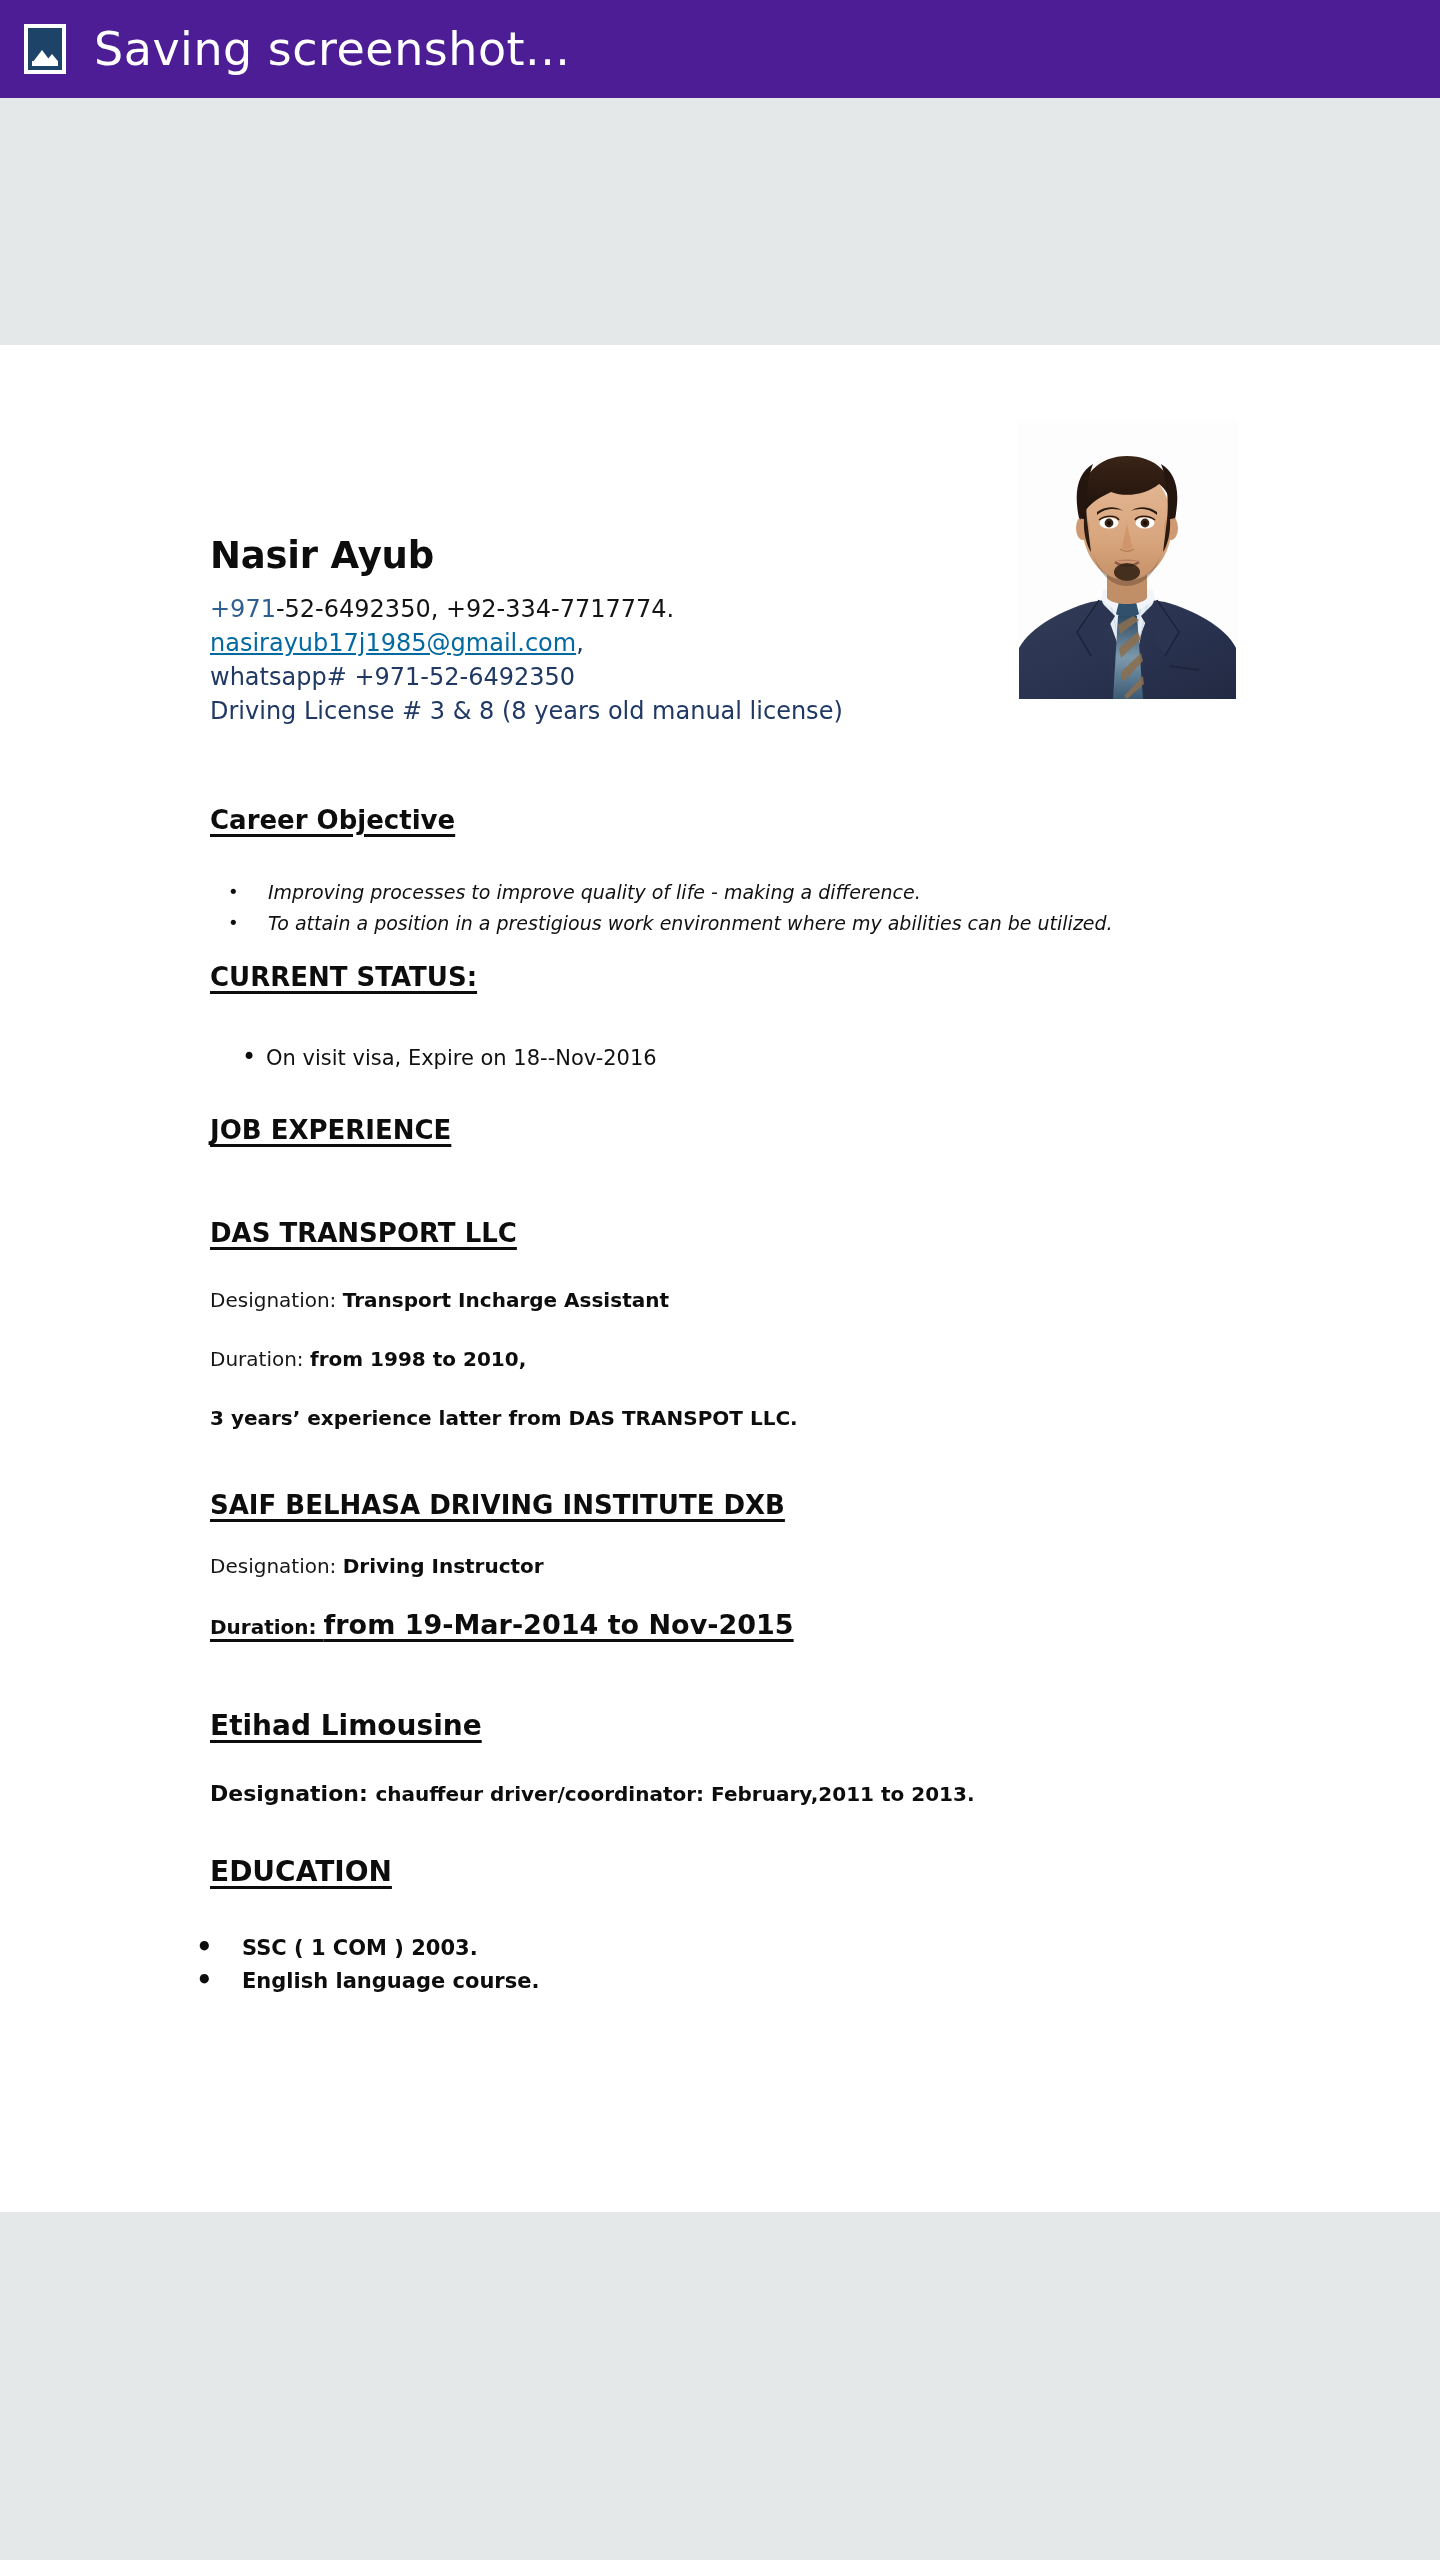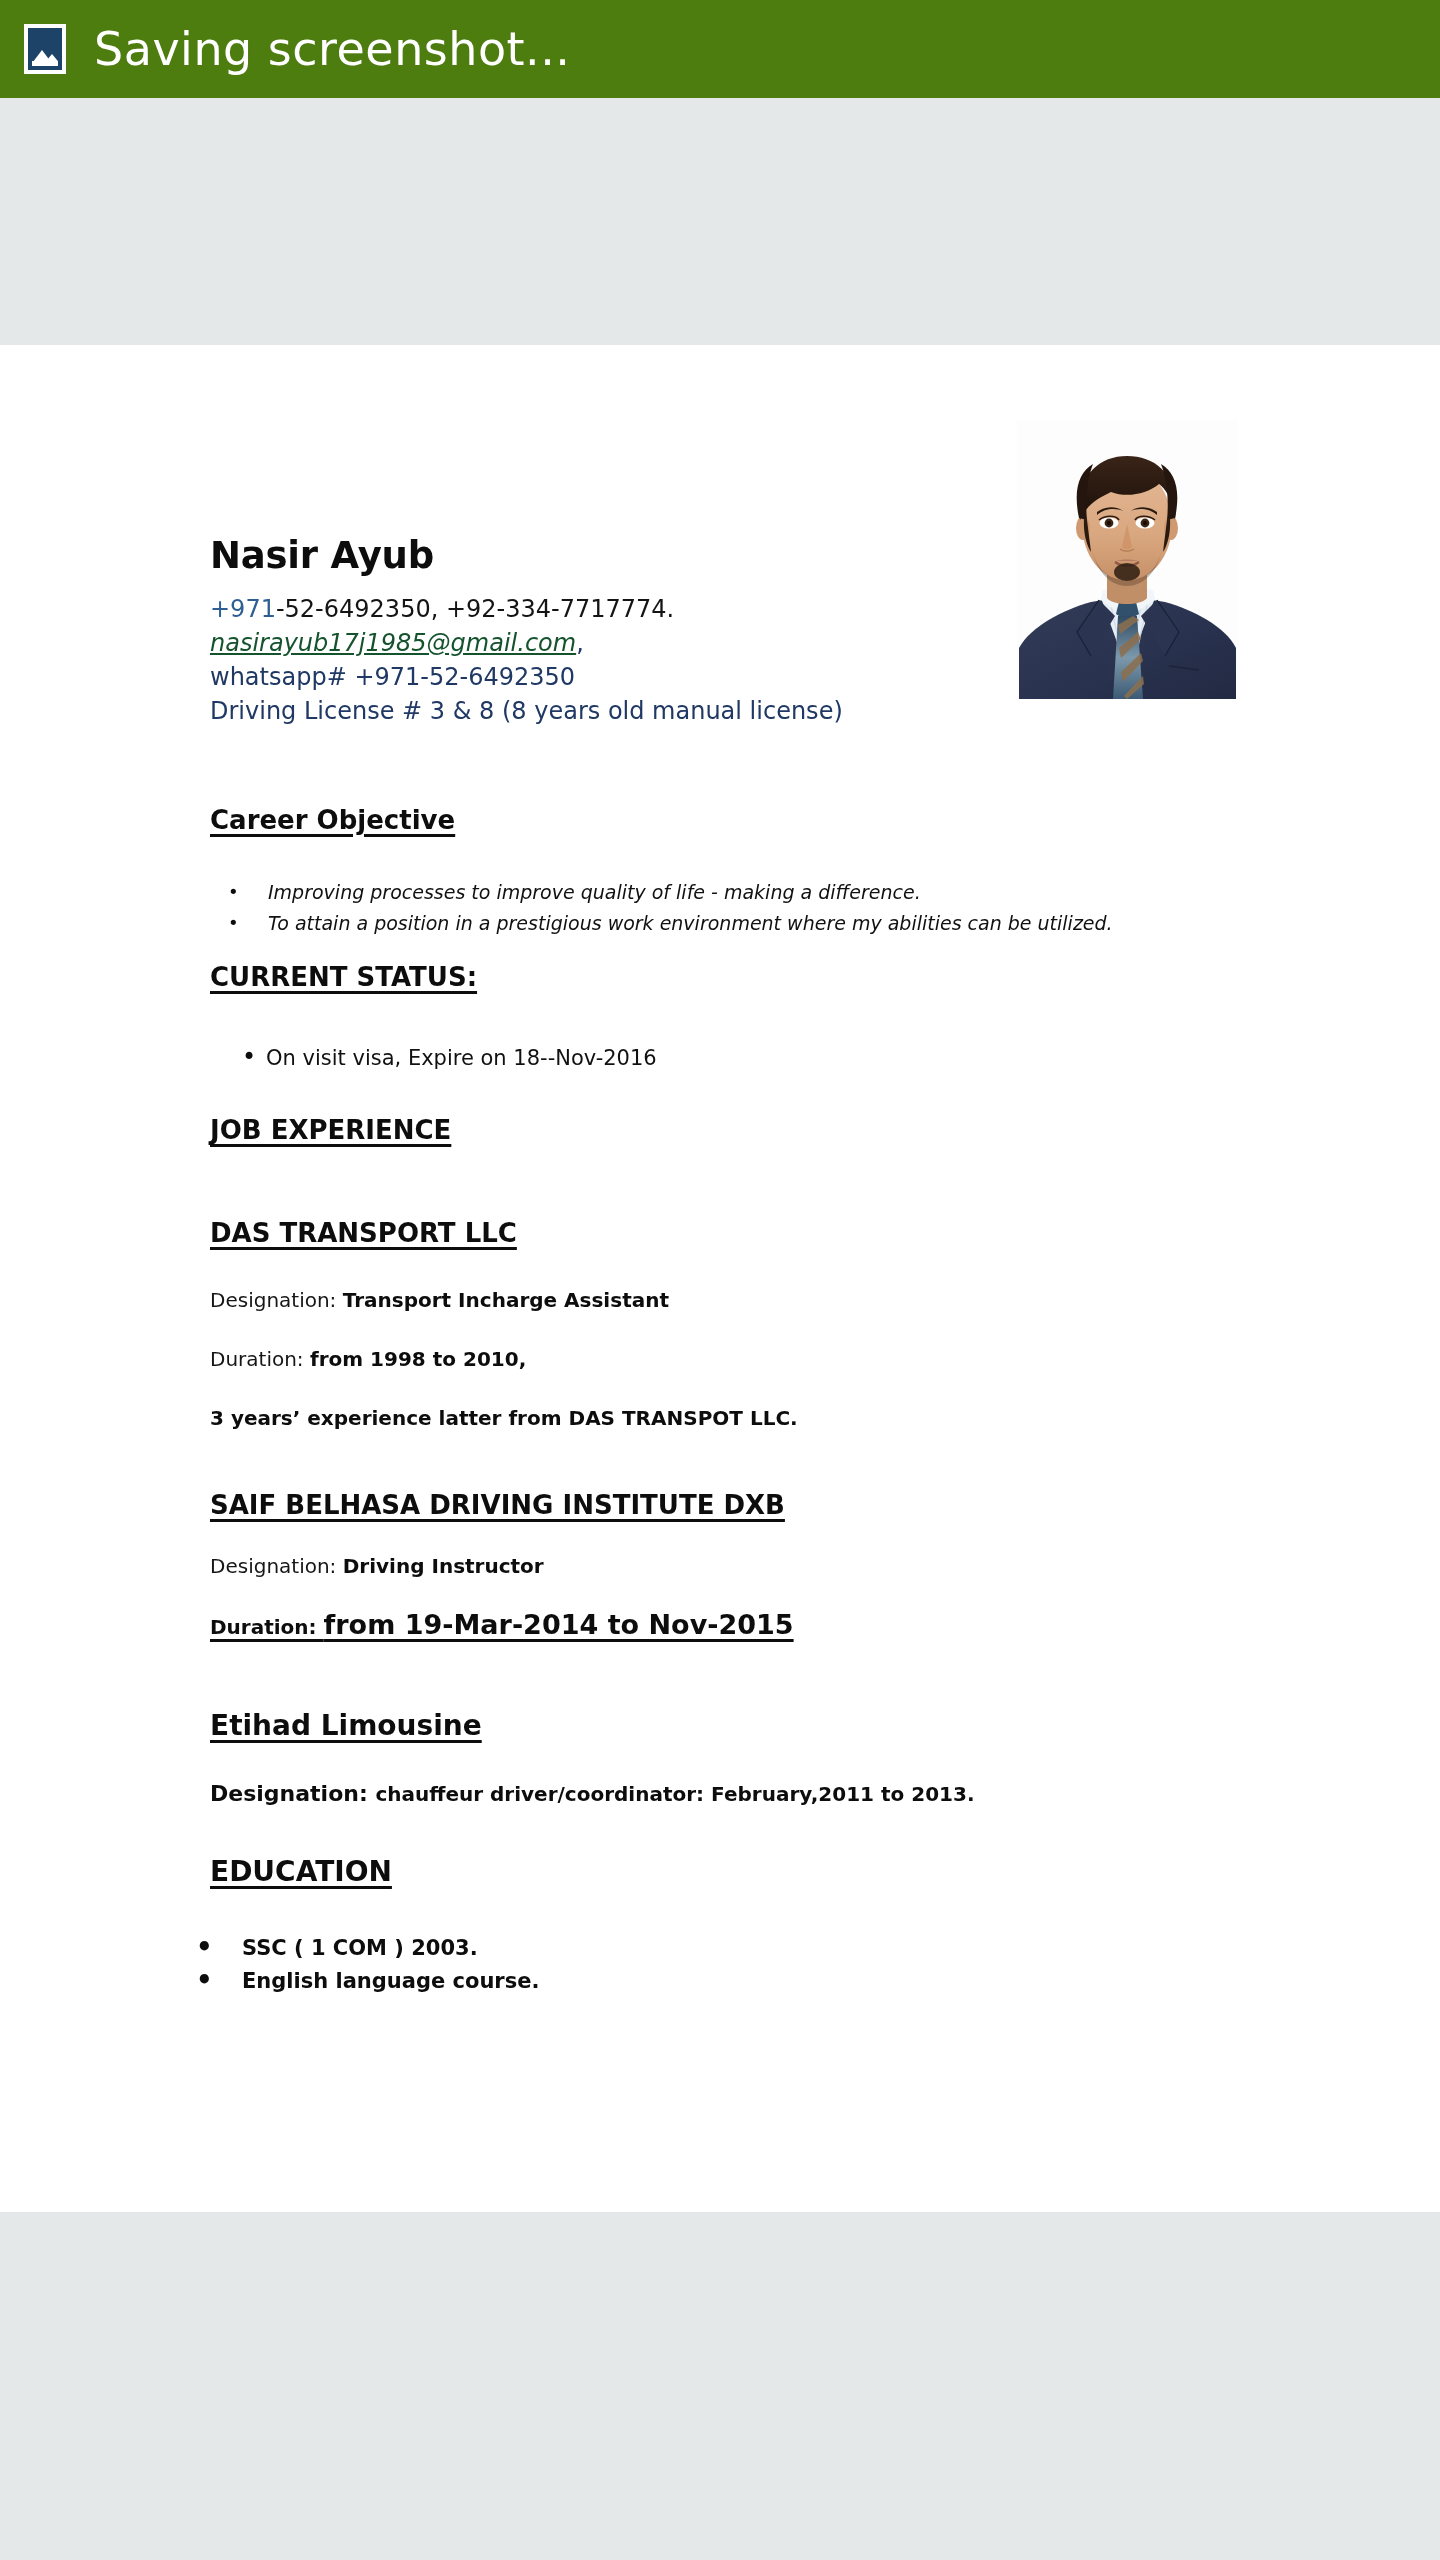--- a/index.html
+++ b/index.html
@@ -15,21 +15,21 @@
     overflow: hidden;
     position: relative;
   }
 
   
   #statusbar {
     position: absolute;
     left: 0; top: 0;
     width: 1440px;
     height: 98px;
-    background: #4d7c0f;
+    background: #4c1d95;
     display: flex;
     align-items: center;
     box-sizing: border-box;
     padding-left: 22px;
   }
   #statusbar .icon-wrap {
     width: 46px;
     height: 54px;
     flex: 0 0 auto;
     display: flex;
@@ -124,23 +124,22 @@
   .contact-line {
     font-family: "DejaVu Sans", sans-serif;
     font-size: 24px;
     color: #1f3864;
     line-height: 34px;
     white-space: nowrap;
   }
   .contact-line .blue { color: #2e5f93; }
   .contact-line .black { color: #141414; }
   .contact-line a.mail {
-    color: #14532d;
+    color: #0369a1;
     text-decoration: underline;
-    font-style: italic;
   }
 
   .sec-head {
     font-family: "DejaVu Sans", sans-serif;
     font-weight: bold;
     font-size: 26px;
     color: #0d0d0d;
     text-decoration: underline;
     text-underline-offset: 5px;
     text-decoration-thickness: 3px;

